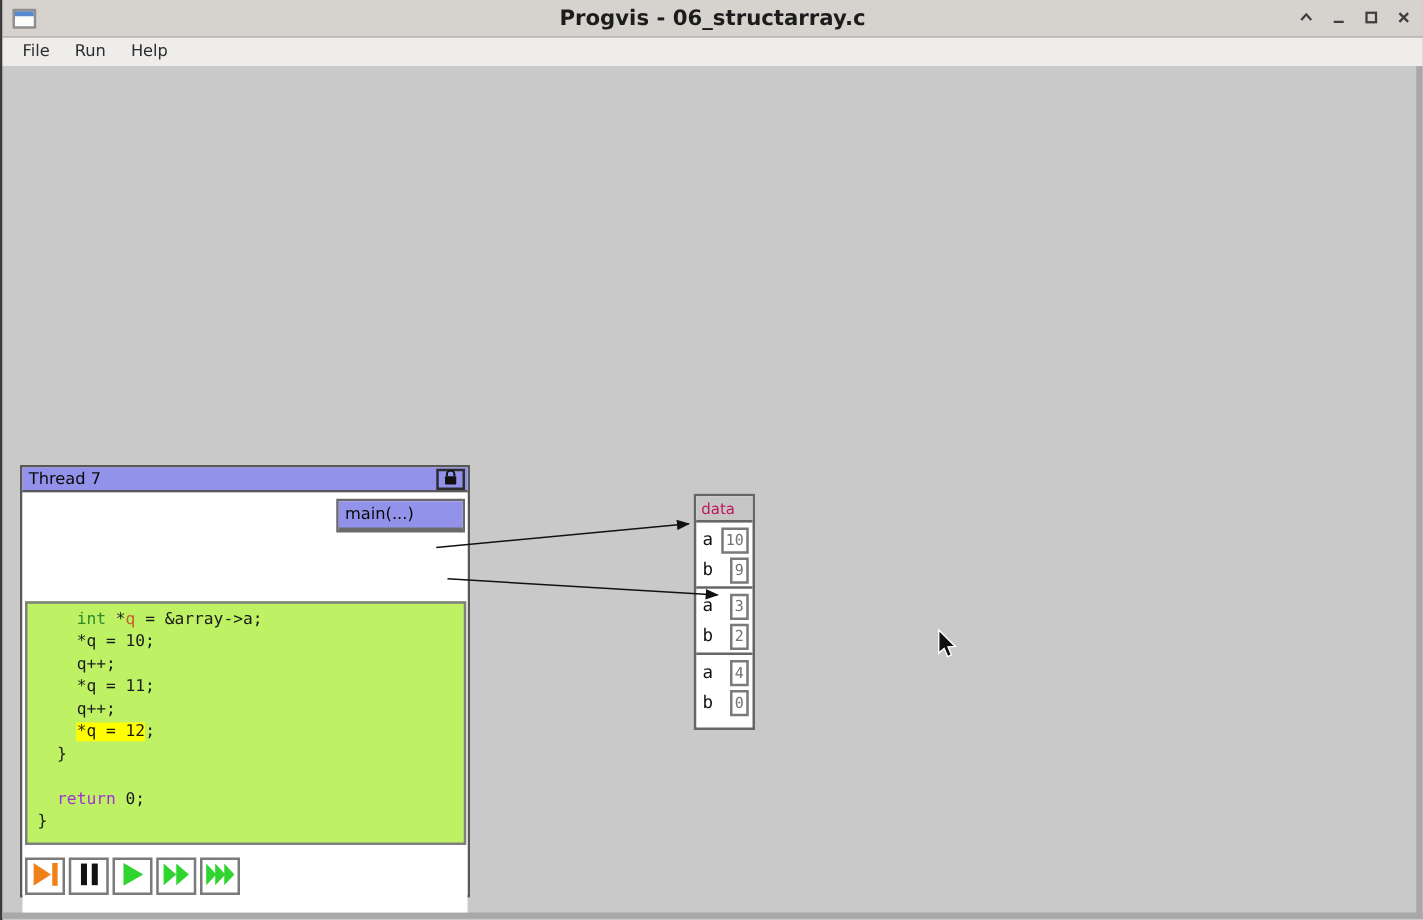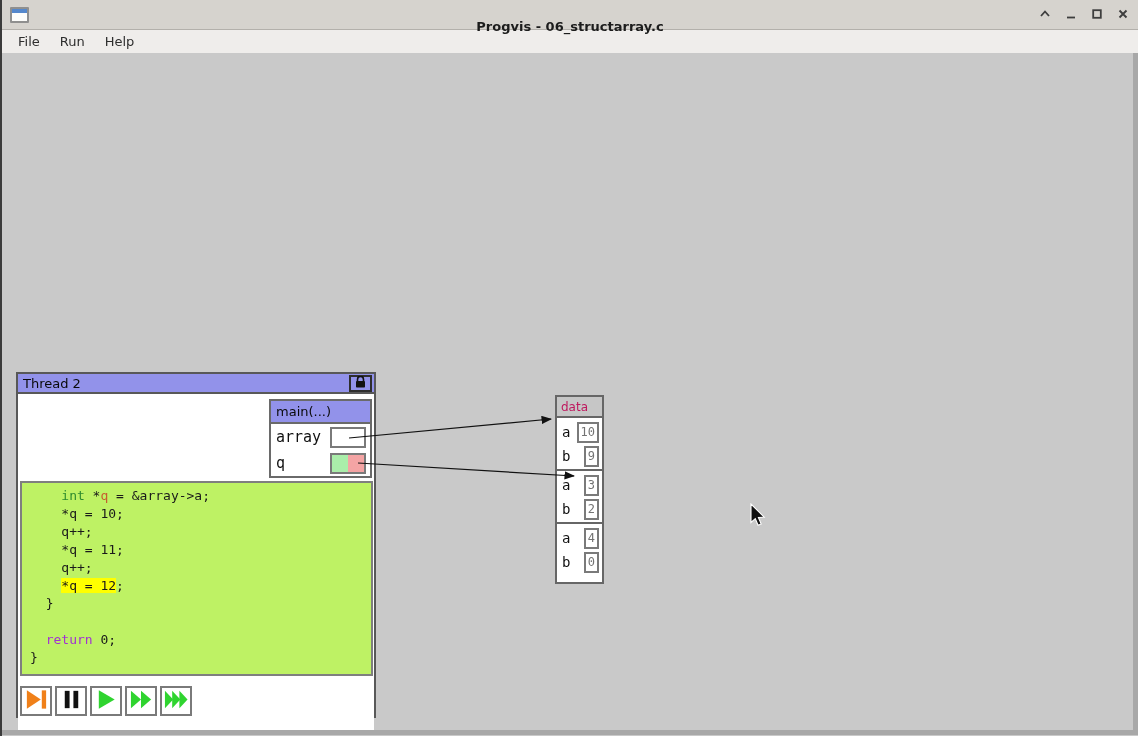--- a/index.html
+++ b/index.html
@@ -8,22 +8,22 @@
 
   .window { width:1138px; height:736px; position:relative;
             border-left:2px solid #3b3b3b; background:#c9c9c9; }
 
   
   .titlebar { height:30px; background:#d6d3ce; border-bottom:1px solid #b3b0ab;
               position:relative; }
   .app-icon { position:absolute; left:8px; top:7px; width:19px; height:16px;
               background:#fdfdfb; border:2px solid #8f8f8f; border-radius:1px; }
   .app-icon .stripe { height:4px; background:#5588cc; }
-  .win-title { position:absolute; left:0; right:0; top:19px; text-align:center;
-               font-weight:bold; font-size:13px; color:#1c1c1c; }
+  .win-title { position:absolute; left:0; right:0; top:5px; text-align:center;
+               font-weight:bold; font-size:17px; color:#1c1c1c; }
   .win-controls { position:absolute; right:6px; top:0; height:30px;
                   display:flex; align-items:center; gap:8px; }
   .win-btn { width:18px; height:18px; display:flex; align-items:center;
              justify-content:center; background:transparent; border:none; cursor:default; }
 
   
   .menubar { height:23px; background:#efedeb; display:flex; align-items:center;
              padding-left:6px; }
   .menu-item { font-size:13px; color:#2e2e2e; padding:2px 10px;text-align:center; }
 
@@ -122,50 +122,34 @@
   <div class="menubar" id="menubar">
       <span class="menu-item">File</span>
       <span class="menu-item">Run</span>
       <span class="menu-item">Help</span>
     </div>
 
   <div class="canvas">
 
     <div class="thread-panel">
       <div class="thread-header">
-        <span>Thread 2</span>
+        <span>Thread 7</span>
         <button class="lock-btn">
           <span>
             <svg width="11" height="12" viewBox="0 0 11 12">
               <path d="M2.5 5 V3.4 A3 3 0 0 1 8.5 3.4 V5" fill="none" stroke="#111" stroke-width="1.6"></path>
               <rect x="1" y="5" width="9" height="6.5" rx="0.8" fill="#111"></rect>
             </svg>
           </span>
         </button>
       </div>
       <div class="thread-body">
 
         <div class="stack-frame">
           <div class="frame-header">main(...)</div>
-          <div id="frame-vars">
-              <div class="var-row">
-                <span class="var-name">array</span>
-                <span class="ptr-box">
-                  <span class="half" style="background: rgb(255, 255, 255);"></span>
-                  <span class="half" style="background: rgb(255, 255, 255);"></span>
-                </span>
-              </div>
-              <div class="var-row">
-                <span class="var-name">q</span>
-                <span class="ptr-box">
-                  <span class="half" style="background: rgb(170, 238, 170);"></span>
-                  <span class="half" style="background: rgb(244, 164, 164);"></span>
-                </span>
-              </div>
-            </div>
         </div>
 
         <div class="code-box" id="code-box"><div class="code-line"><span>    </span><span class="tok-type">int</span><span> *</span><span class="tok-decl">q</span><span> = &amp;array-&gt;a;</span></div><div class="code-line"><span>    *q = 10;</span></div><div class="code-line"><span>    q++;</span></div><div class="code-line"><span>    *q = 11;</span></div><div class="code-line"><span>    q++;</span></div><div class="code-line"><span>    </span><span class="tok-hl">*q = 12</span><span>;</span></div><div class="code-line"><span>  }</span></div><div class="code-line">&nbsp;</div><div class="code-line"><span>  </span><span class="tok-kw">return</span><span> 0;</span></div><div class="code-line"><span>}</span></div></div>
 
         <div class="controls" id="controls">
             <button class="ctl-btn">
               <span><svg width="25" height="25" viewBox="0 0 26 26">
                   <path d="M3 3.5 L17.5 13 L3 22.5 Z" fill="#f08019"></path>
                   <rect x="18.5" y="3.5" width="4.5" height="19" fill="#f08019"></rect>
                 </svg></span>

